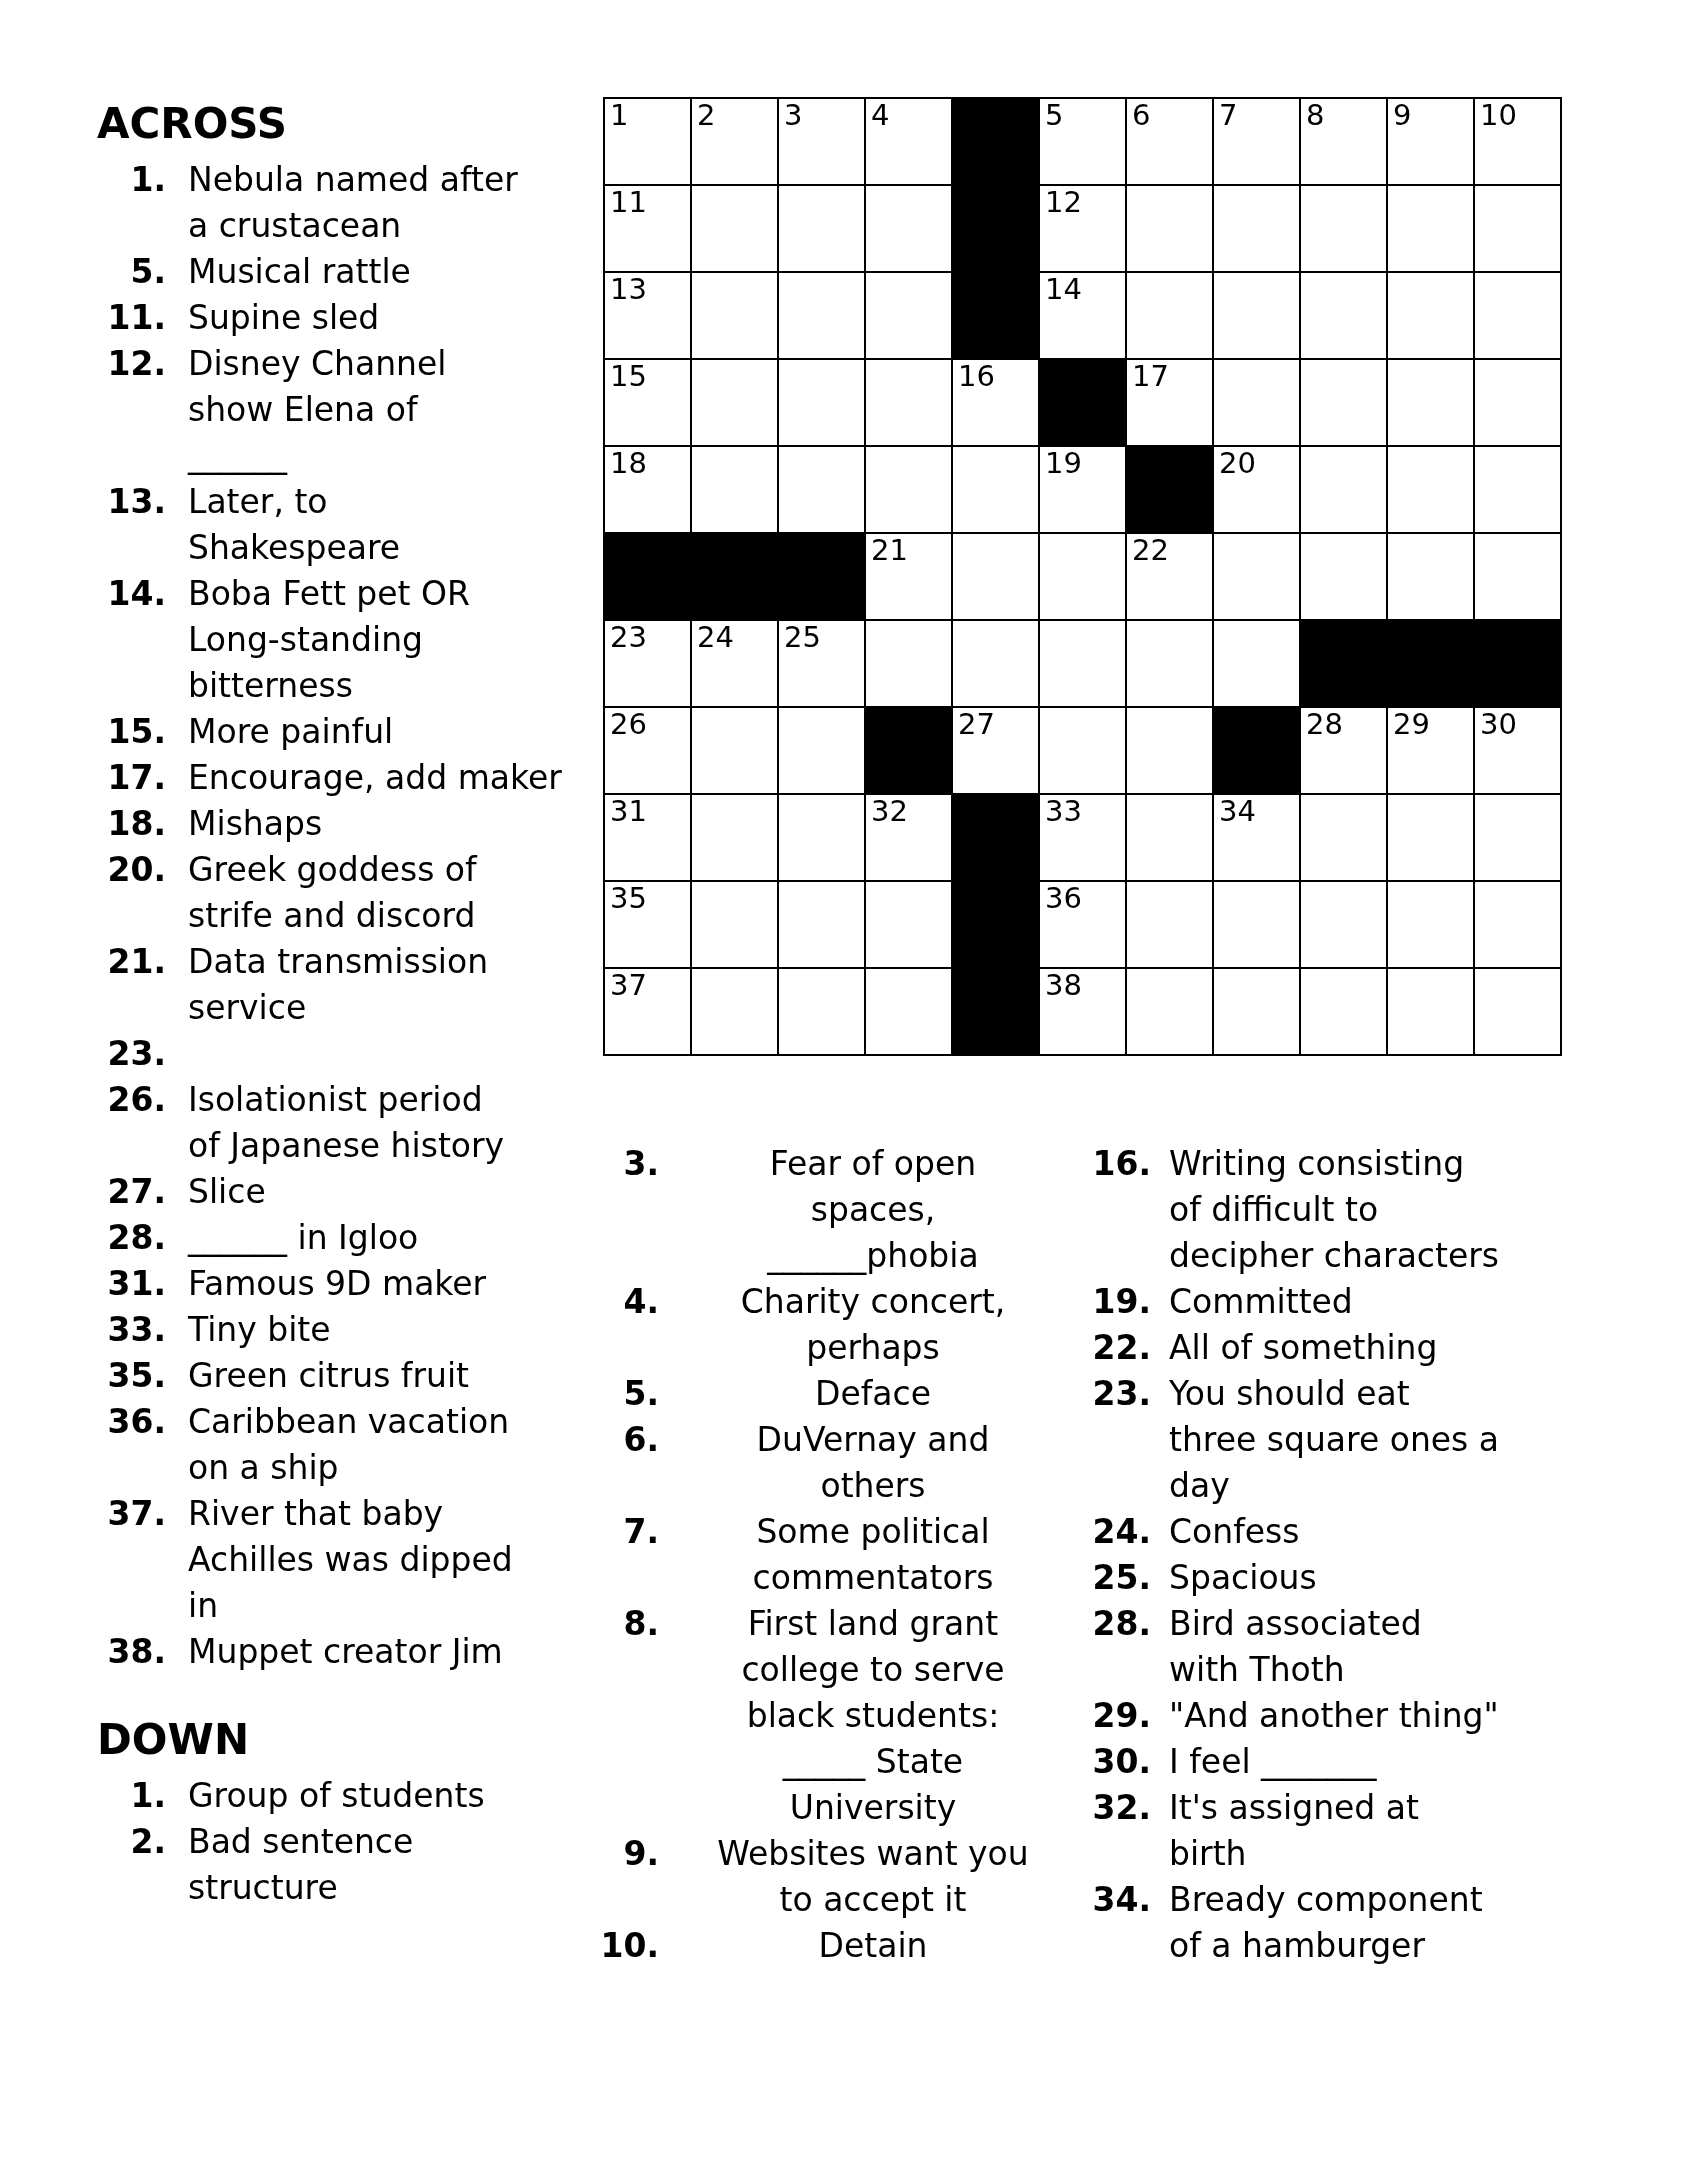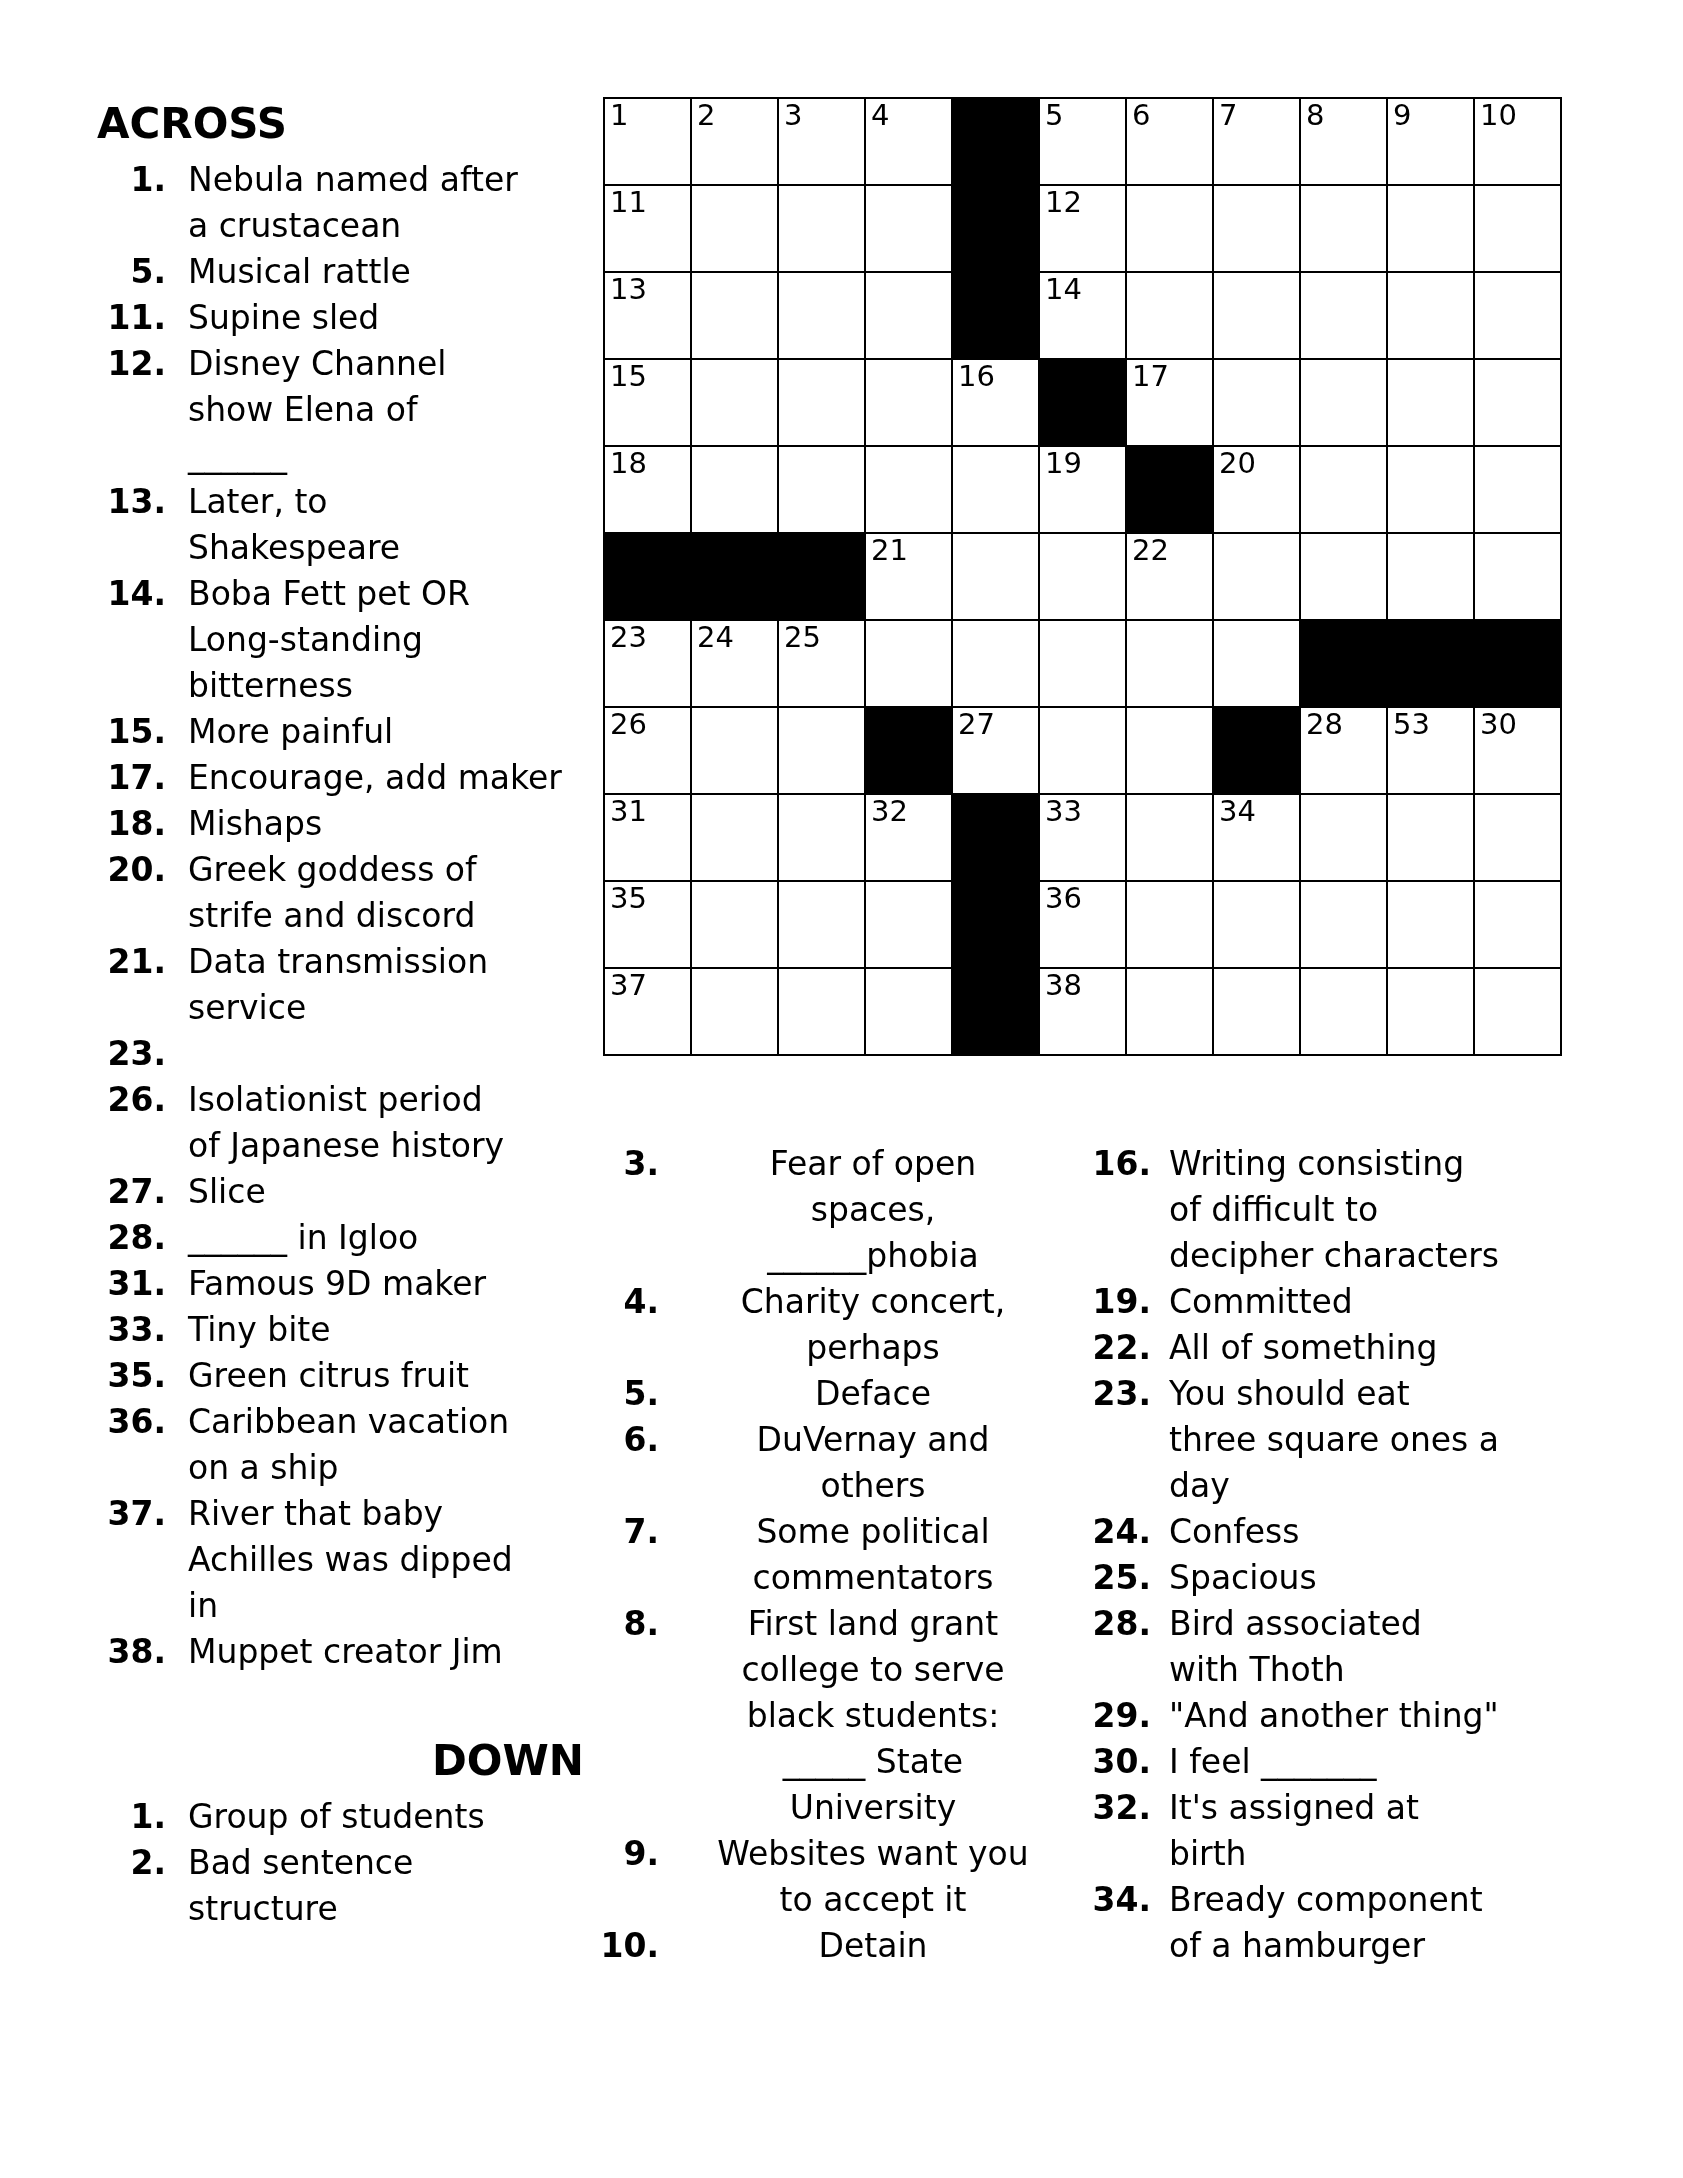--- a/index.html
+++ b/index.html
@@ -27,21 +27,21 @@
   .col-middle { left: 592px;  top: 1141px; width: 475px; }
   .col-right  { left: 1074px; top: 1141px; width: 554px; }
 
   .list-header {
     font-weight: bold;
     font-size: 42px;
     line-height: 50px;
     letter-spacing: 0px;
     margin: 0 0 8px 8px;
   }
-  .col-left .down-header { margin-top: 61px; text-align: right; }
+  .col-left .down-header { margin-top: 40px; }
 
   .clue {
     display: flex;
     align-items: baseline;
   }
   .clue .cnum {
     flex: 0 0 77px;
     text-align: right;
     font-weight: bold;
     white-space: nowrap;
@@ -481,21 +481,21 @@
       <div class="cell">
         <span class="cellnum">27</span>
       </div>
       <div class="cell"></div>
       <div class="cell"></div>
       <div class="cell black"></div>
       <div class="cell">
         <span class="cellnum">28</span>
       </div>
       <div class="cell">
-        <span class="cellnum">53</span>
+        <span class="cellnum">29</span>
       </div>
       <div class="cell">
         <span class="cellnum">30</span>
       </div>
       <div class="cell">
         <span class="cellnum">31</span>
       </div>
       <div class="cell"></div>
       <div class="cell"></div>
       <div class="cell">

